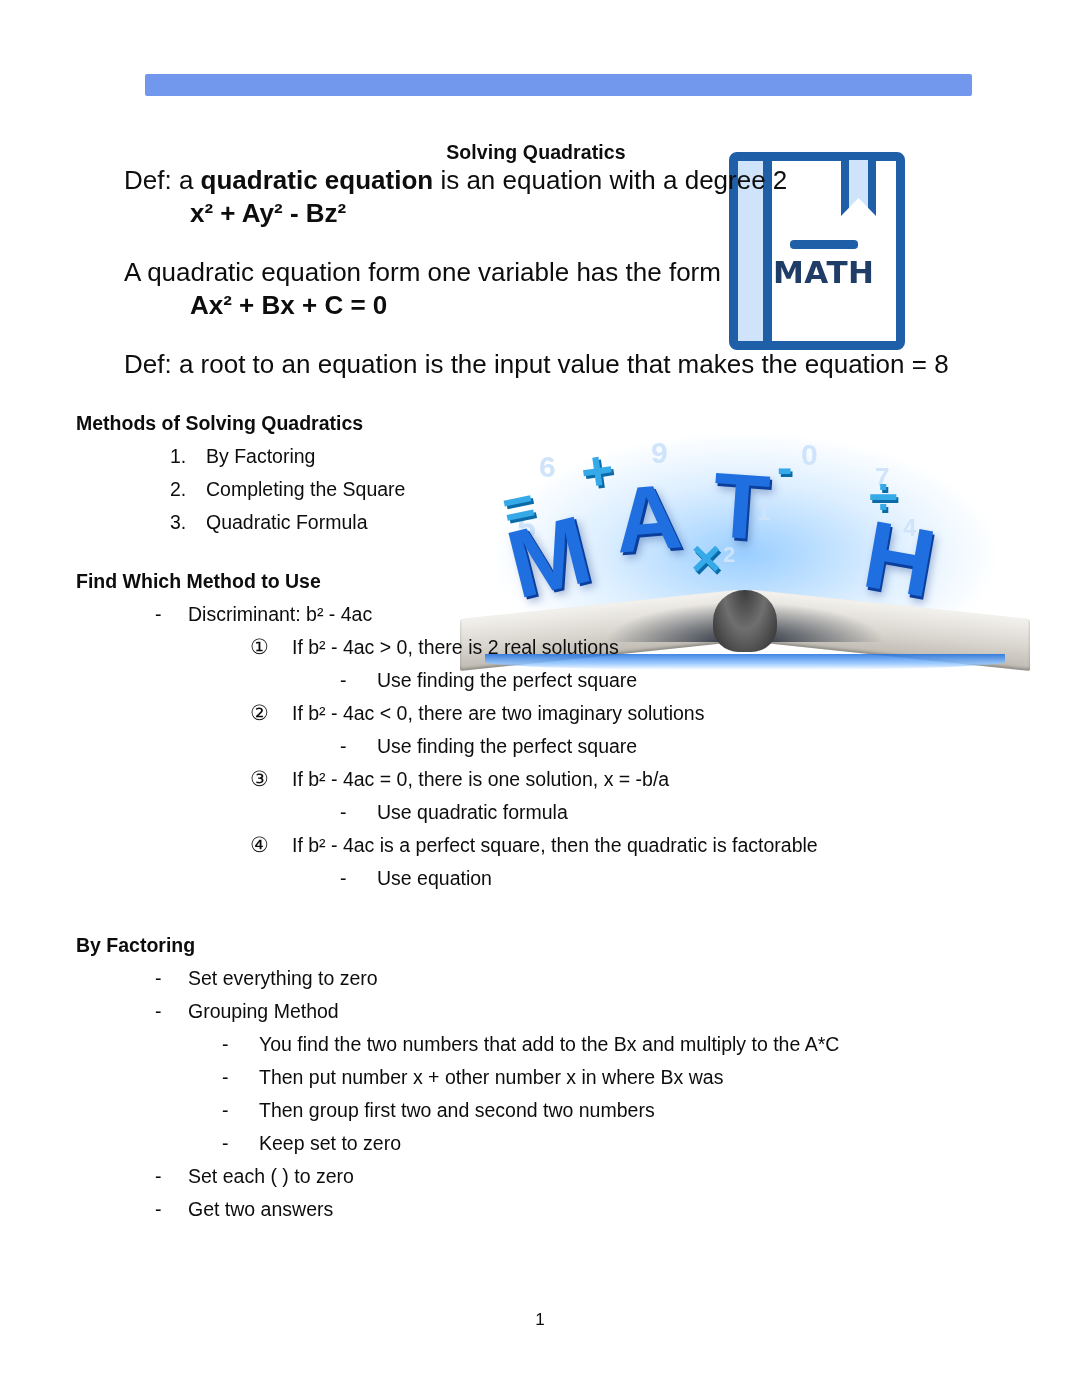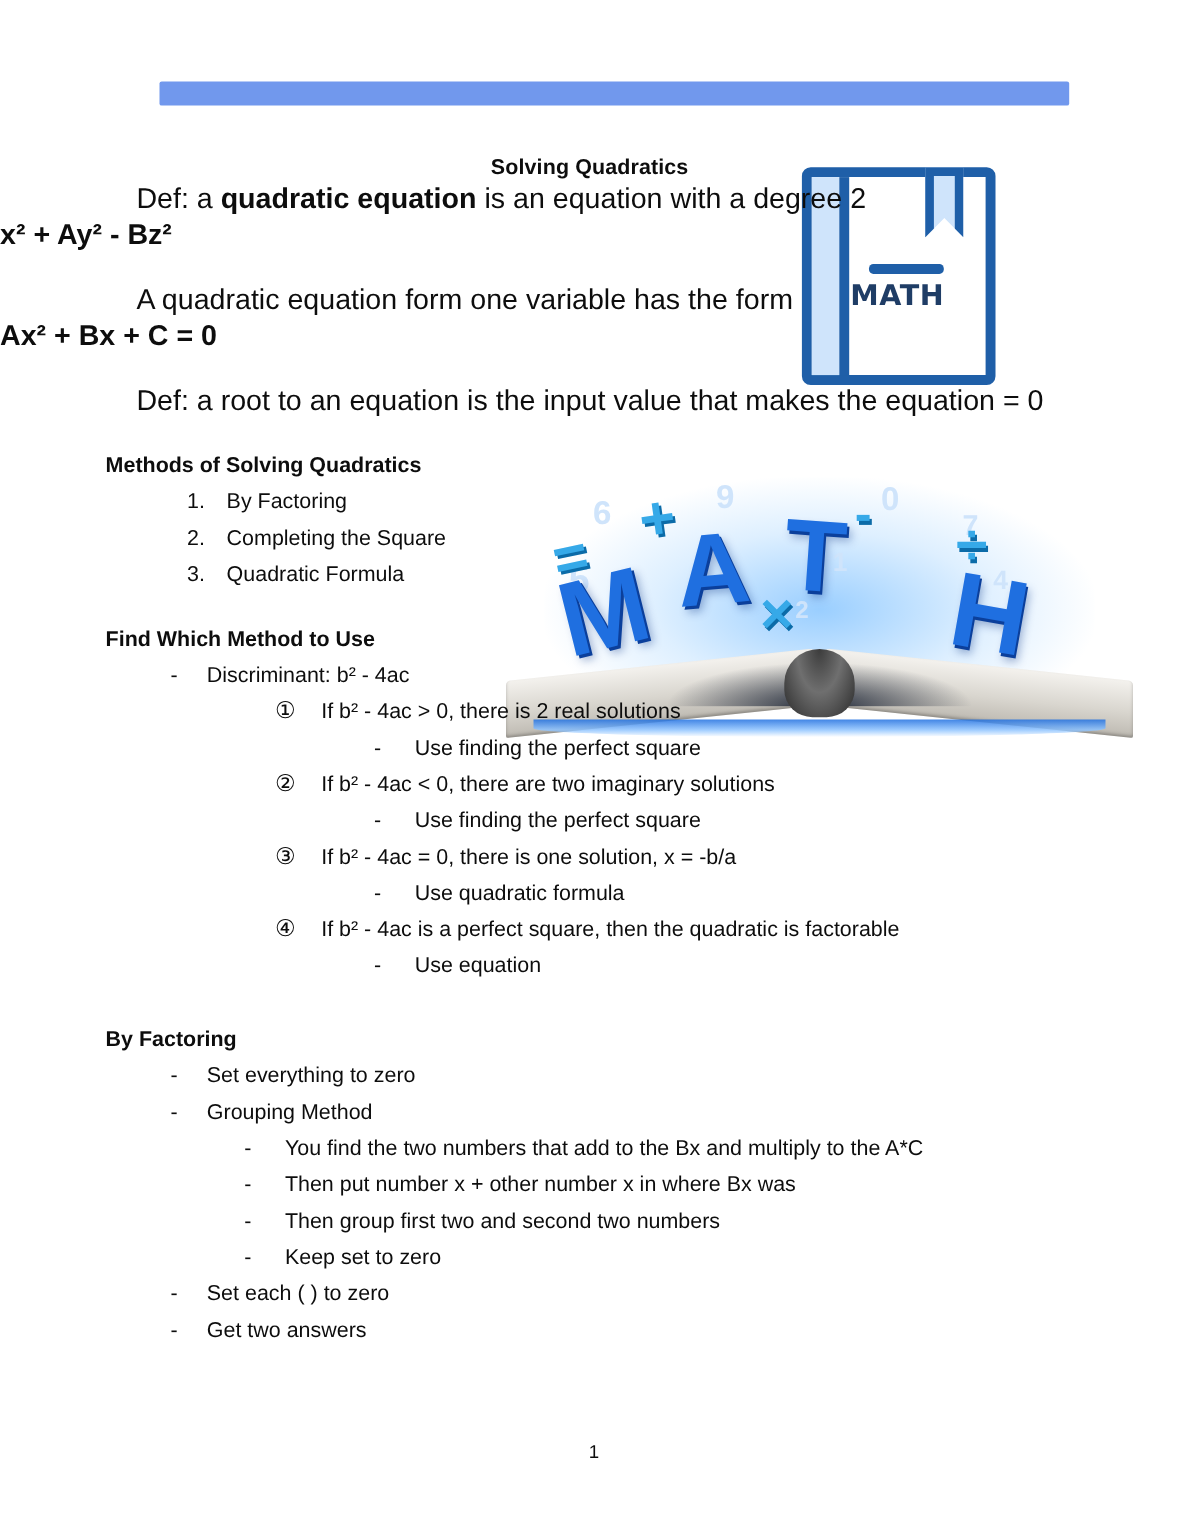--- a/index.html
+++ b/index.html
@@ -48,29 +48,29 @@
   }
 
   .line {
     font-size: 26px;
     line-height: 33px;
     margin: 0;
     padding: 0;
     white-space: pre-wrap;
   }
   .l-0 { margin-left: 124px; }
-  .l-1 { }
+  .l-1 { margin-left: 190px; }
   .bold { font-weight: bold; }
   .spacer-md { height: 26px; }
   .spacer-lg { height: 34px; }
 
   .section-head {
     font-size: 19.5px;
     font-weight: bold;
-    margin-left: 96px;
+    margin-left: 76px;
     line-height: 33px;
   }
 
   .num-list {
     list-style: none;
     margin: 0;
     padding: 0;
   }
   .num-list li {
     font-size: 19.5px;
@@ -163,21 +163,21 @@
     position: absolute;
     left: 61px; top: 88px;
     width: 68px; height: 9px;
     background: #1f5fa8;
     border-radius: 4px;
   }
   .book-icon .word {
     position: absolute;
     left: 44px; top: 102px;
     width: 120px;
-    font-size: 26px;
+    font-size: 31px;
     font-weight: bold;
     color: #1f3d66;
     letter-spacing: 0.5px;
     font-family: "DejaVu Sans", sans-serif;
   }
 
   
   .math-art {
     position: absolute;
     left: 455px;
@@ -313,21 +313,21 @@
 
     <p class="line l-1 bold">x² + Ay² - Bz²</p>
 
     <div class="spacer-md"></div>
 
     <p class="line l-0">A quadratic equation form one variable has the form</p>
     <p class="line l-1 bold">Ax² + Bx + C = 0</p>
 
     <div class="spacer-md"></div>
 
-    <p class="line l-0">Def: a root to an equation is the input value that makes the equation = 0</p>
+    <p class="line l-0">Def: a root to an equation is the input value that makes the equation = 8</p>
 
     <div class="spacer-md"></div>
 
     <div class="section-head">Methods of Solving Quadratics</div>
     <ol class="num-list">
       <li><span class="marker">1.</span><span>By Factoring</span></li>
       <li><span class="marker">2.</span><span>Completing the Square</span></li>
       <li><span class="marker">3.</span><span>Quadratic Formula</span></li>
     </ol>
 

